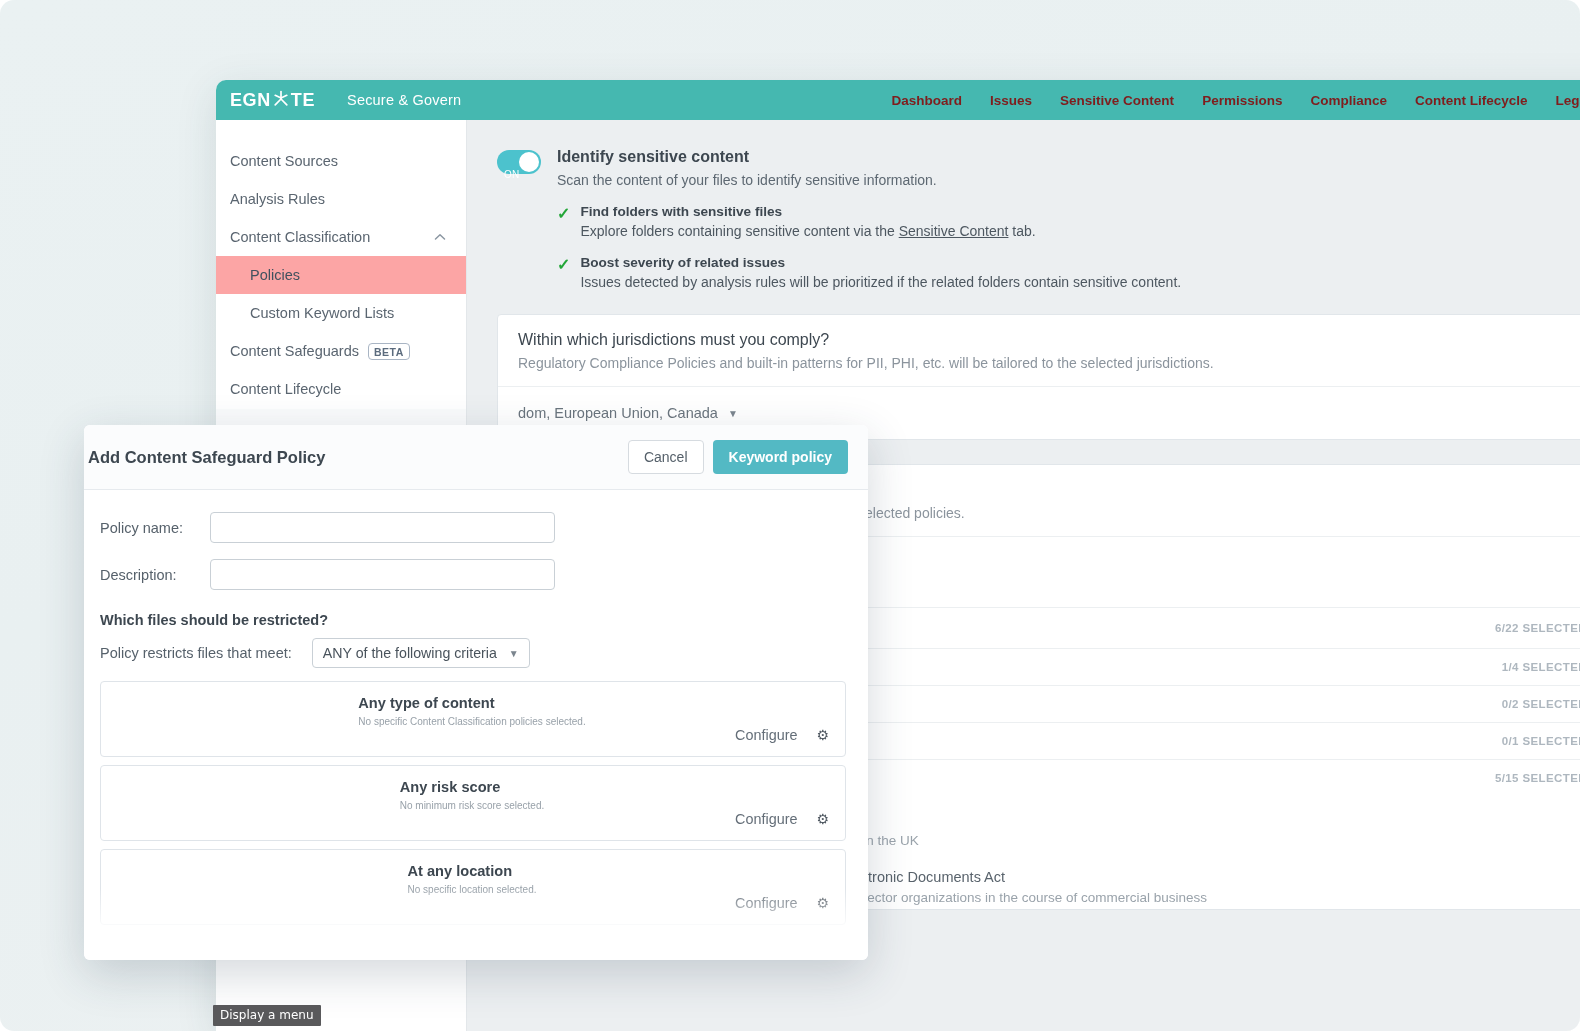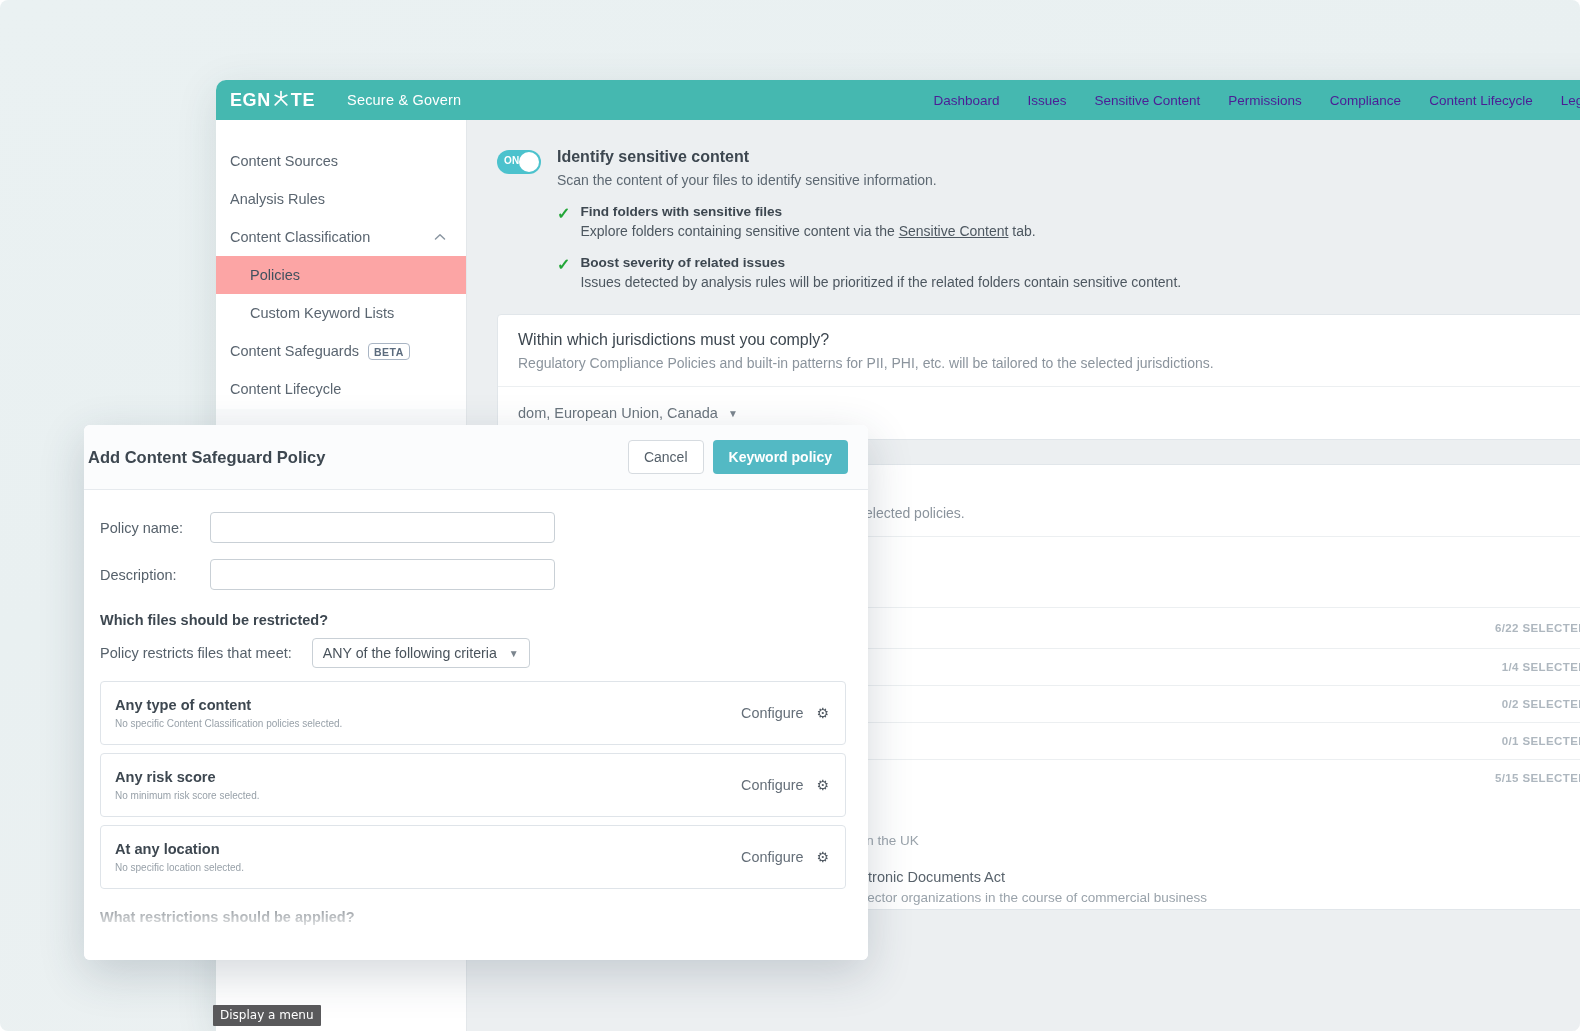--- a/index.html
+++ b/index.html
@@ -8,21 +8,21 @@
     font-family: "Liberation Sans", sans-serif;
     background: #ffffff;
     overflow: hidden;
   }
 
   
   #canvas {
     position: relative;
     width: 1580px; height: 1031px;
     background: linear-gradient(160deg, #eaf1f2 0%, #e9f0f1 40%, #edf1f2 100%);
-    border-radius: 8px;
+    border-radius: 14px;
     overflow: hidden;
   }
 
   
   #app-window {
     position: absolute;
     left: 216px; top: 80px;
     width: 1420px; height: 951px;
     background: #ffffff;
     border-radius: 10px 0 0 0;
@@ -56,23 +56,23 @@
     letter-spacing: .2px;
   }
   #nav-links {
     position: absolute;
     right: 0px; top: 0; height: 40px;
     display: flex; align-items: center;
     gap: 28px;
     padding-right: 4px;
   }
   #nav-links a {
-    color: #4c1d95;
+    color: #7f1d1d;
     font-size: 13.5px;
-    font-weight: normal;
+    font-weight: bold;
     text-decoration: none;
     white-space: nowrap;
   }
 
   
   #body-split { display: flex; height: 911px; }
 
   
   #sidebar {
     width: 251px;
@@ -130,22 +130,22 @@
     margin-top: 2px;
     cursor: pointer;
   }
   .toggle .knob {
     position: absolute; right: 2px; top: 2px;
     width: 20px; height: 20px;
     border-radius: 50%;
     background: #ffffff;
   }
   .toggle .on-lbl {
-    position: absolute; left: 7px; top: 5px;
-    font-size: 10px; font-weight: bold; color: #ffffff;
+    position: absolute; left: 7px; top: 19px;
+    font-size: 10px; font-weight: normal; color: #ffffff;
     letter-spacing: .3px;
   }
   .t-title { font-size: 16px; font-weight: bold; color: #3d4750; }
   .t-sub { font-size: 14px; color: #5d6872; margin-top: 6px; }
   .feature { display: flex; gap: 10px; margin-top: 16px; }
   .check { color: #23a638; font-size: 16px; line-height: 1; margin-top: 2px; font-weight: bold; }
   .f-title { font-size: 13.6px; font-weight: bold; color: #3d4750; }
   .f-sub { font-size: 14px; color: #4d5760; margin-top: 4px; }
   .f-sub u { text-decoration: underline; }
 
@@ -245,25 +245,26 @@
     border: 1px solid #c9d0d6; border-radius: 4px; background: #fff;
     padding: 6px 10px; font-size: 14.2px; color: #49535c;
     display: flex; align-items: center; gap: 12px; cursor: pointer;
   }
   .crit-card {
     border: 1px solid #dfe4e9; border-radius: 4px; background: #fff;
     padding: 13px 16px 13px 14px;
     display: flex; align-items: center;
     margin-bottom: 8px;
     min-height: 64px;
+    flex-direction: column;
   }
   .crit-title { font-size: 14.6px; font-weight: bold; color: #3d4750; }
   .crit-sub { font-size: 10px; color: #98a1a9; margin-top: 5px; }
   .configure {
-    margin-left: auto; display: flex; align-items: center; gap: 13px;
+    margin-left: auto; display: flex; align-items: center; gap: 19px;
     font-size: 14.4px; color: #646e78; cursor: pointer;
   }
   .gear { font-size: 14px; color: #505962; }
   .restrict-card {
     border: 1px solid #dfe4e9; border-radius: 4px; background: #fff;
     padding: 14px 16px; min-height: 62px;
   }
   .restrict-title { font-size: 14.6px; font-weight: bold; color: #3d4750; }
 
   

